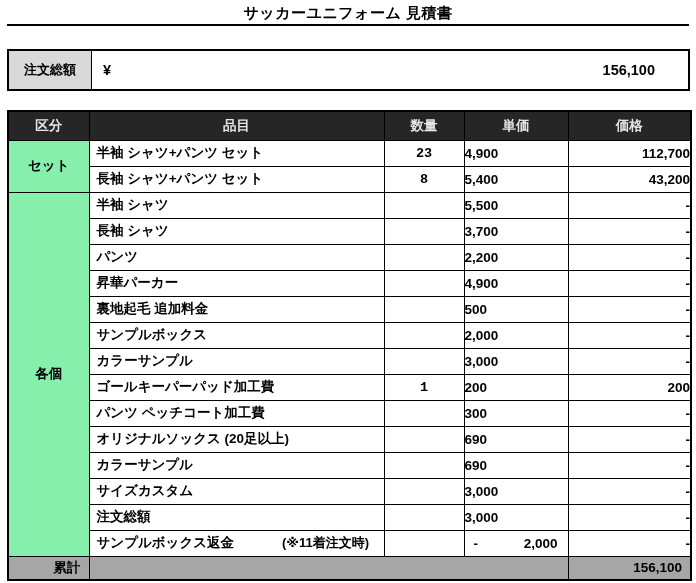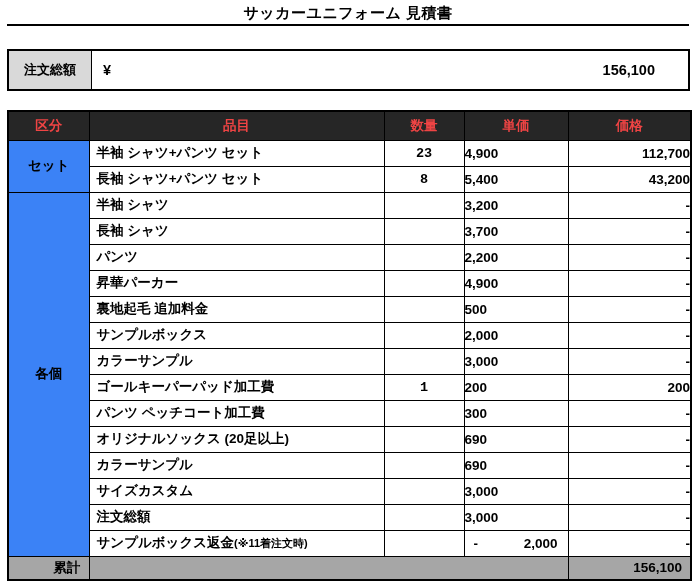--- a/index.html
+++ b/index.html
@@ -60,33 +60,33 @@
   }
   table.estimate th, table.estimate td {
     border: 1px solid #000;
     vertical-align: middle;
     font-weight: bold;
     overflow: hidden;
     white-space: nowrap;
   }
   table.estimate thead th {
     background: #262626;
-    color: #ef4444;
+    color: #e5e5e5;
     height: 29px;
     font-size: 13.5px;
     text-align: center;
   }
   table.estimate tbody td { height: 26px; font-size: 13.5px; }
   td.c-group {
-    background: #3b82f6;
+    background: #86efac;
     text-align: center;
     font-size: 13.5px;
   }
   td.c-item { text-align: left; padding-left: 7px; }
-  td.c-item .note { font-size: 11px; }
+  td.c-item .note { font-size: 13px; margin-left: 48px; }
   td.c-qty  { text-align: center; font-family: Liberation Mono, monospace; }
   td.c-unit { text-align: left; padding-right: 10px; }
   td.c-price{ text-align: right; }
   td.c-unit .neg {
     display: flex;
     justify-content: space-between;
     align-items: center;
     padding-left: 9px;
   }
   table.estimate tfoot td {
@@ -143,21 +143,21 @@
       <tr>
         <td class="c-item"><span>長袖 シャツ+パンツ セット</span></td>
         <td class="c-qty">8</td>
         <td class="c-unit">5,400</td>
         <td class="c-price">43,200</td>
       </tr>
       <tr>
         <td class="c-group" rowspan="14">各個</td>
         <td class="c-item"><span>半袖 シャツ</span></td>
         <td class="c-qty"></td>
-        <td class="c-unit">3,200</td>
+        <td class="c-unit">5,500</td>
         <td class="c-price">-</td>
       </tr>
       <tr>
         <td class="c-item"><span>長袖 シャツ</span></td>
         <td class="c-qty"></td>
         <td class="c-unit">3,700</td>
         <td class="c-price">-</td>
       </tr>
       <tr>
         <td class="c-item"><span>パンツ</span></td>

